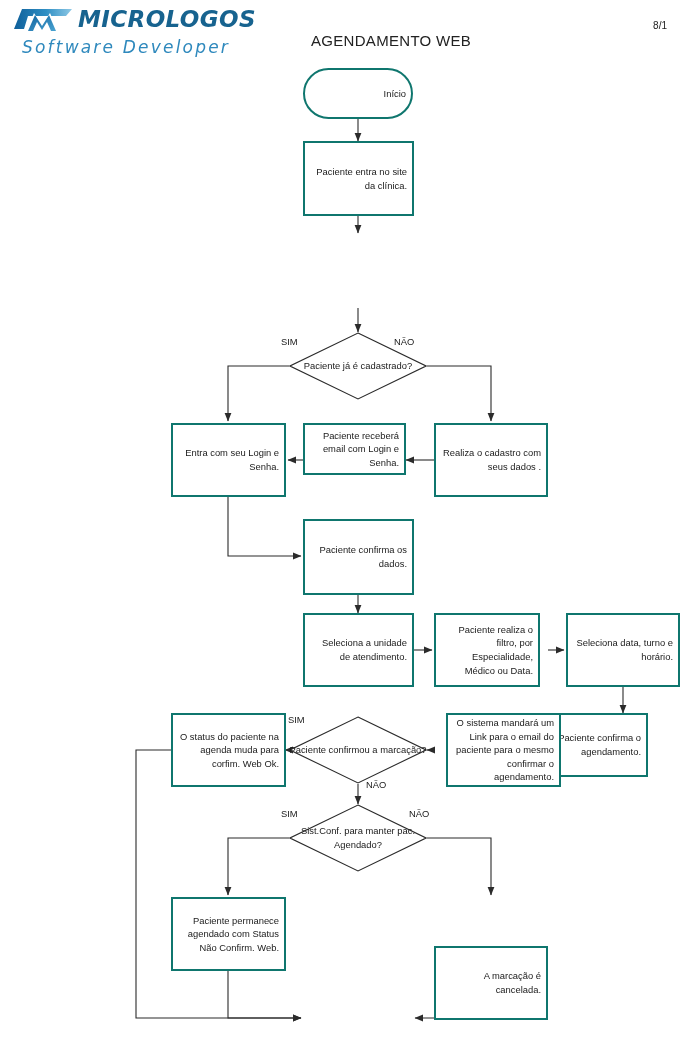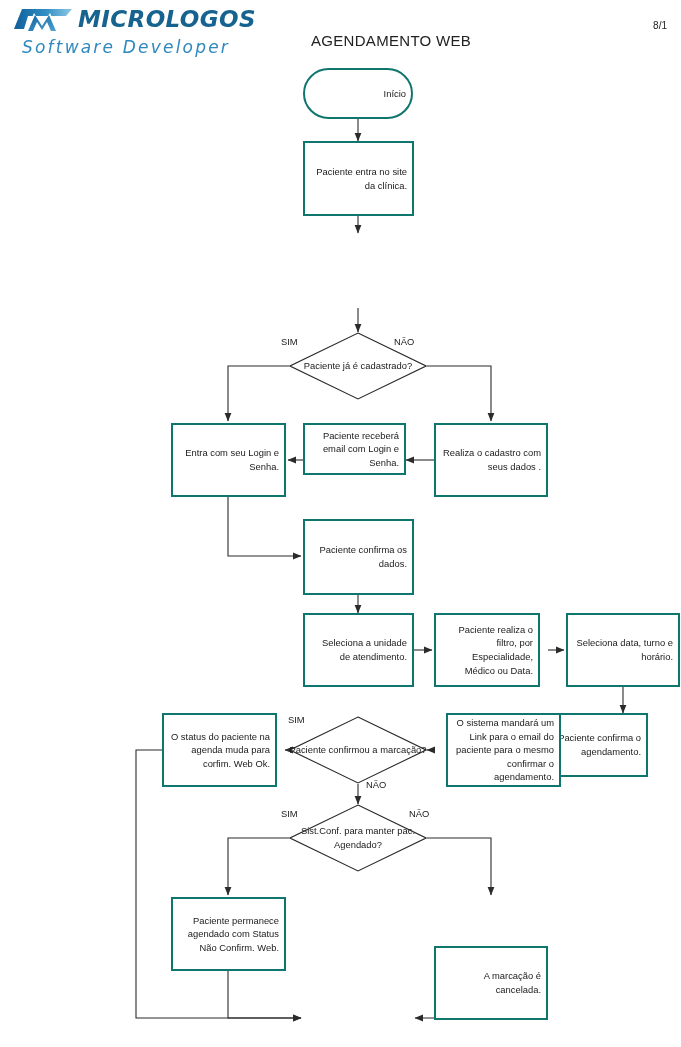--- a/index.html
+++ b/index.html
@@ -286,21 +286,21 @@
 
   <div class="decision" style="left:289px; top:716px; width:138px; height:68px;">
     <svg class="diamond-shape" viewBox="0 0 138 68" preserveAspectRatio="none">
       <polygon points="69,1 137,34 69,67 1,34" fill="#ffffff" stroke="#2b2b2b" stroke-width="1.1"></polygon>
     </svg>
     <div class="label">Paciente confirmou a marcação?</div>
   </div>
   <div class="edge-label" style="left:288px; top:714px;">SIM</div>
   <div class="edge-label" style="left:366px; top:779px;">NÃO</div>
 
-  <div class="node" style="left:162px; top:713px; width:115px; height:74px;">
+  <div class="node" style="left:171px; top:713px; width:115px; height:74px;">
     <span class="txt">O status do paciente na agenda muda para corfim. Web Ok.</span>
   </div>
 
   <div class="decision" style="left:289px; top:804px; width:138px; height:68px;">
     <svg class="diamond-shape" viewBox="0 0 138 68" preserveAspectRatio="none">
       <polygon points="69,1 137,34 69,67 1,34" fill="#ffffff" stroke="#2b2b2b" stroke-width="1.1"></polygon>
     </svg>
     <div class="label">Sist.Conf. para manter pac. Agendado?</div>
   </div>
   <div class="edge-label" style="left:281px; top:808px;">SIM</div>

